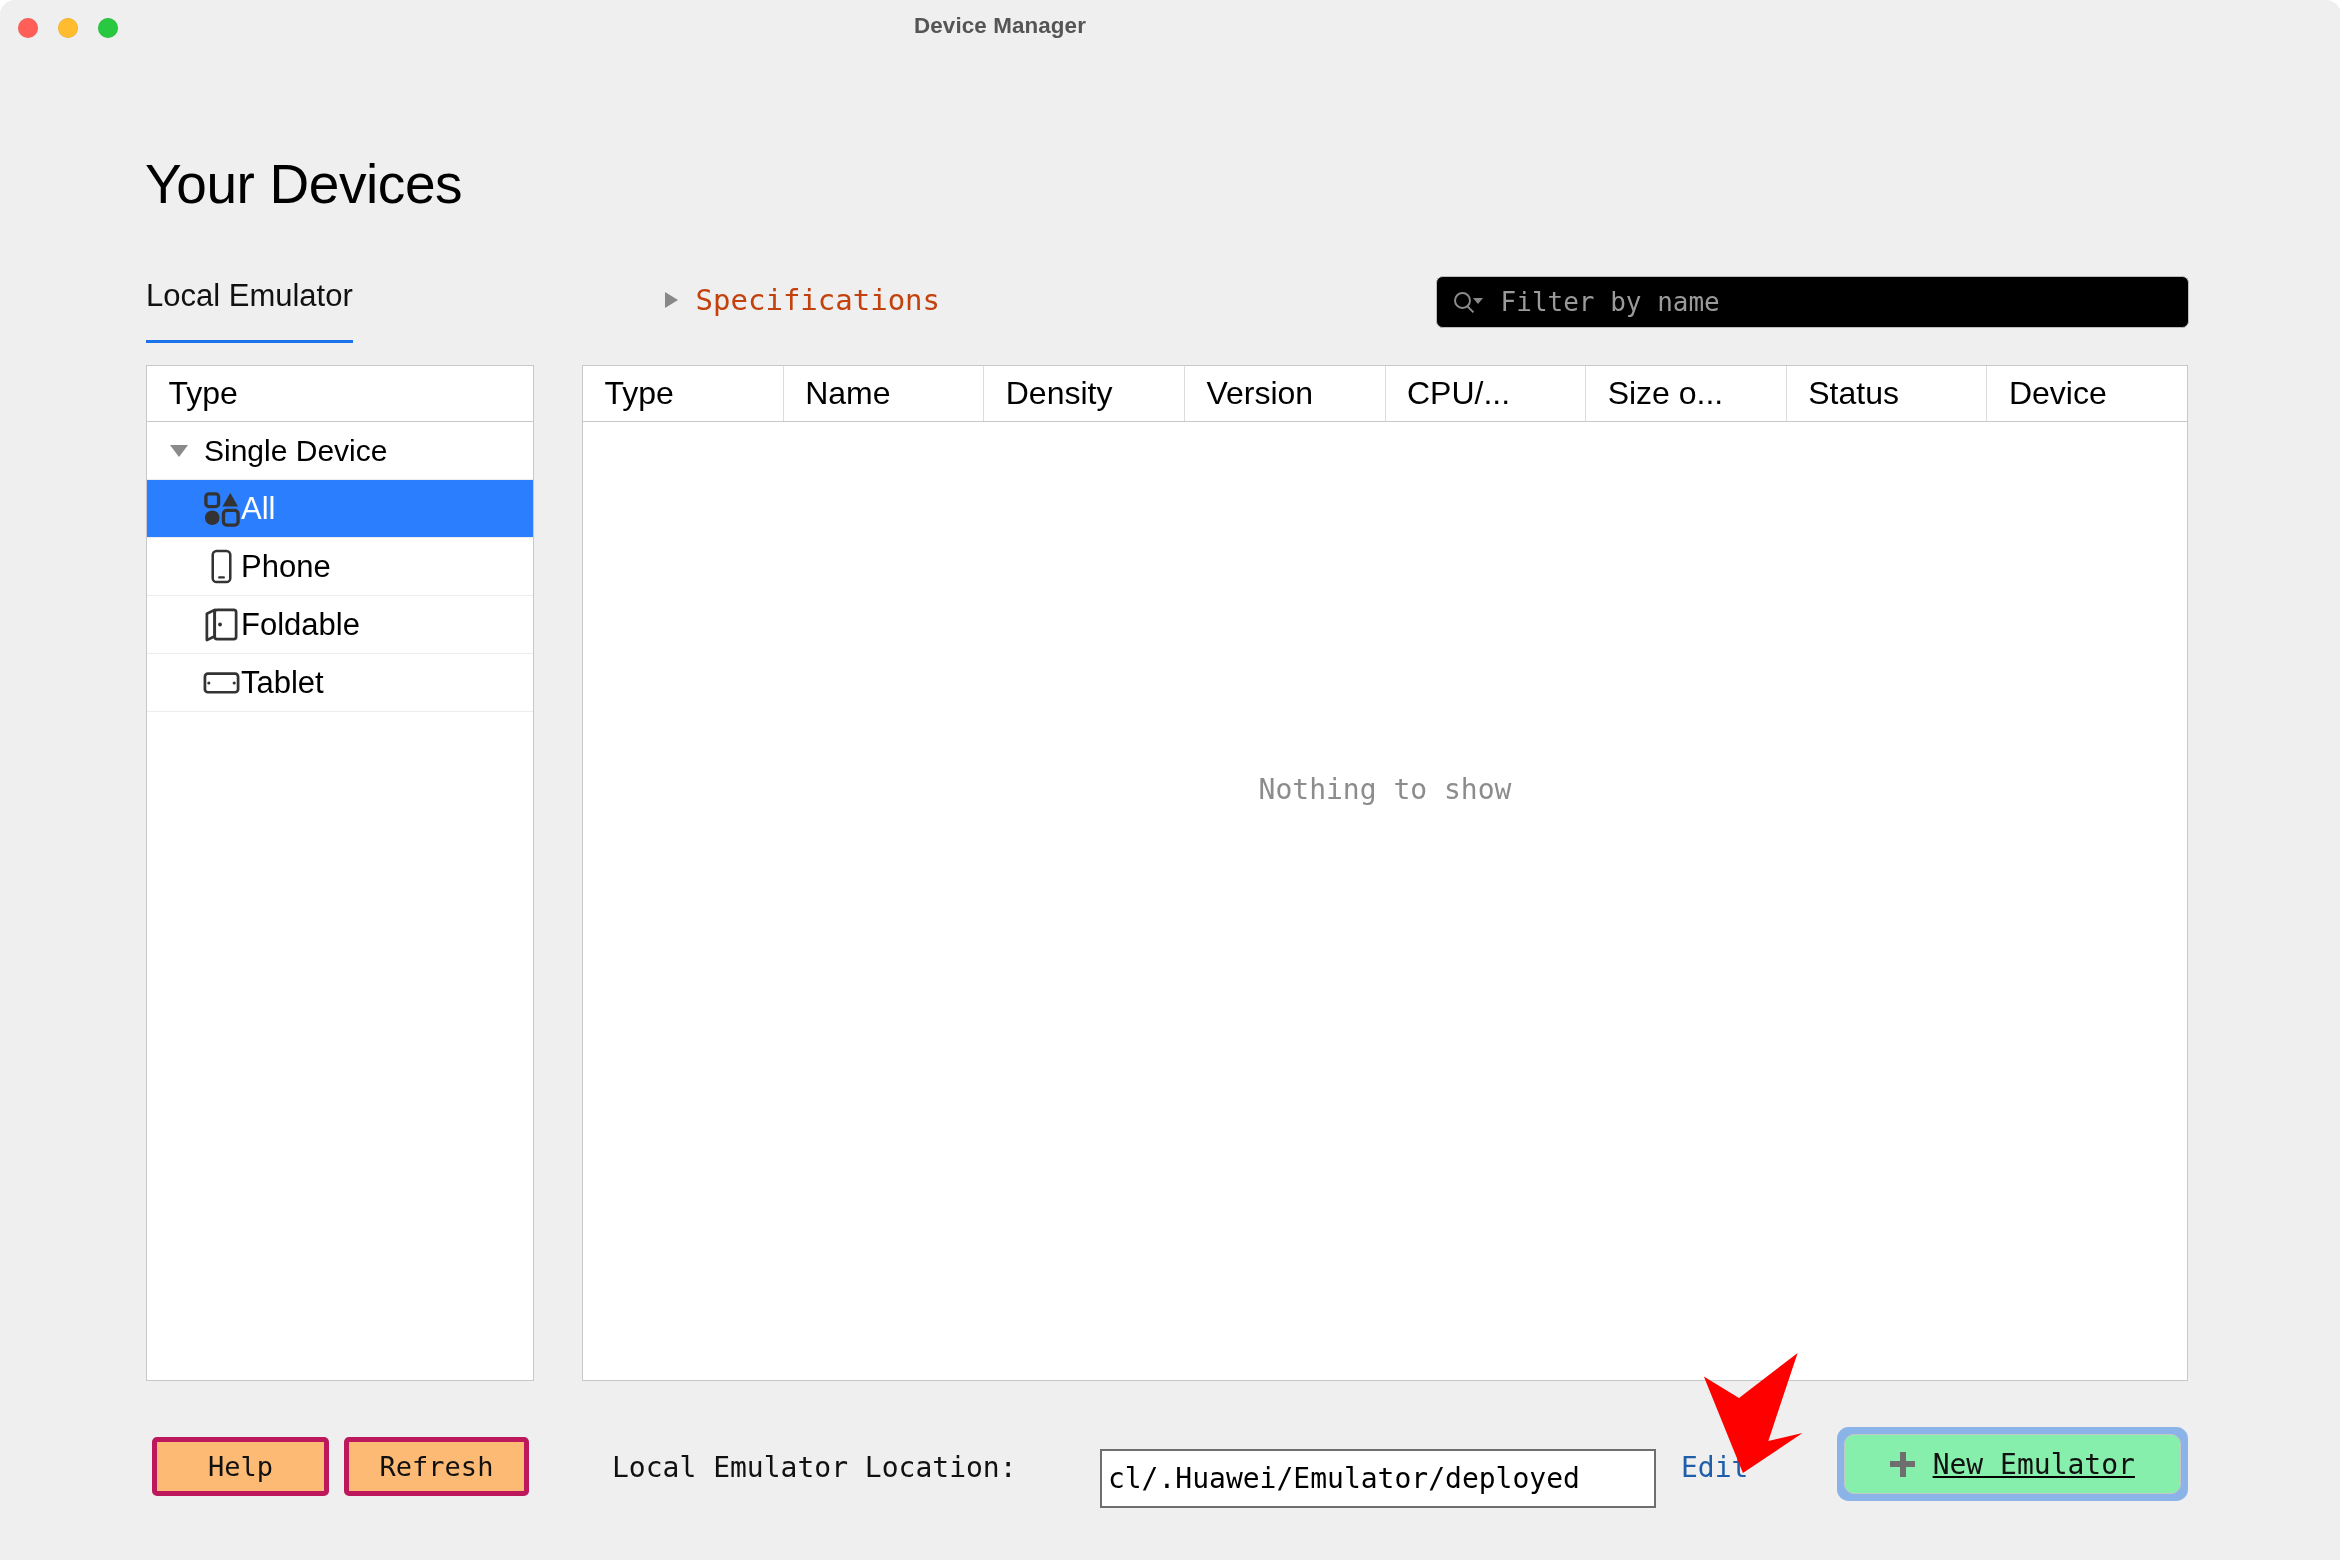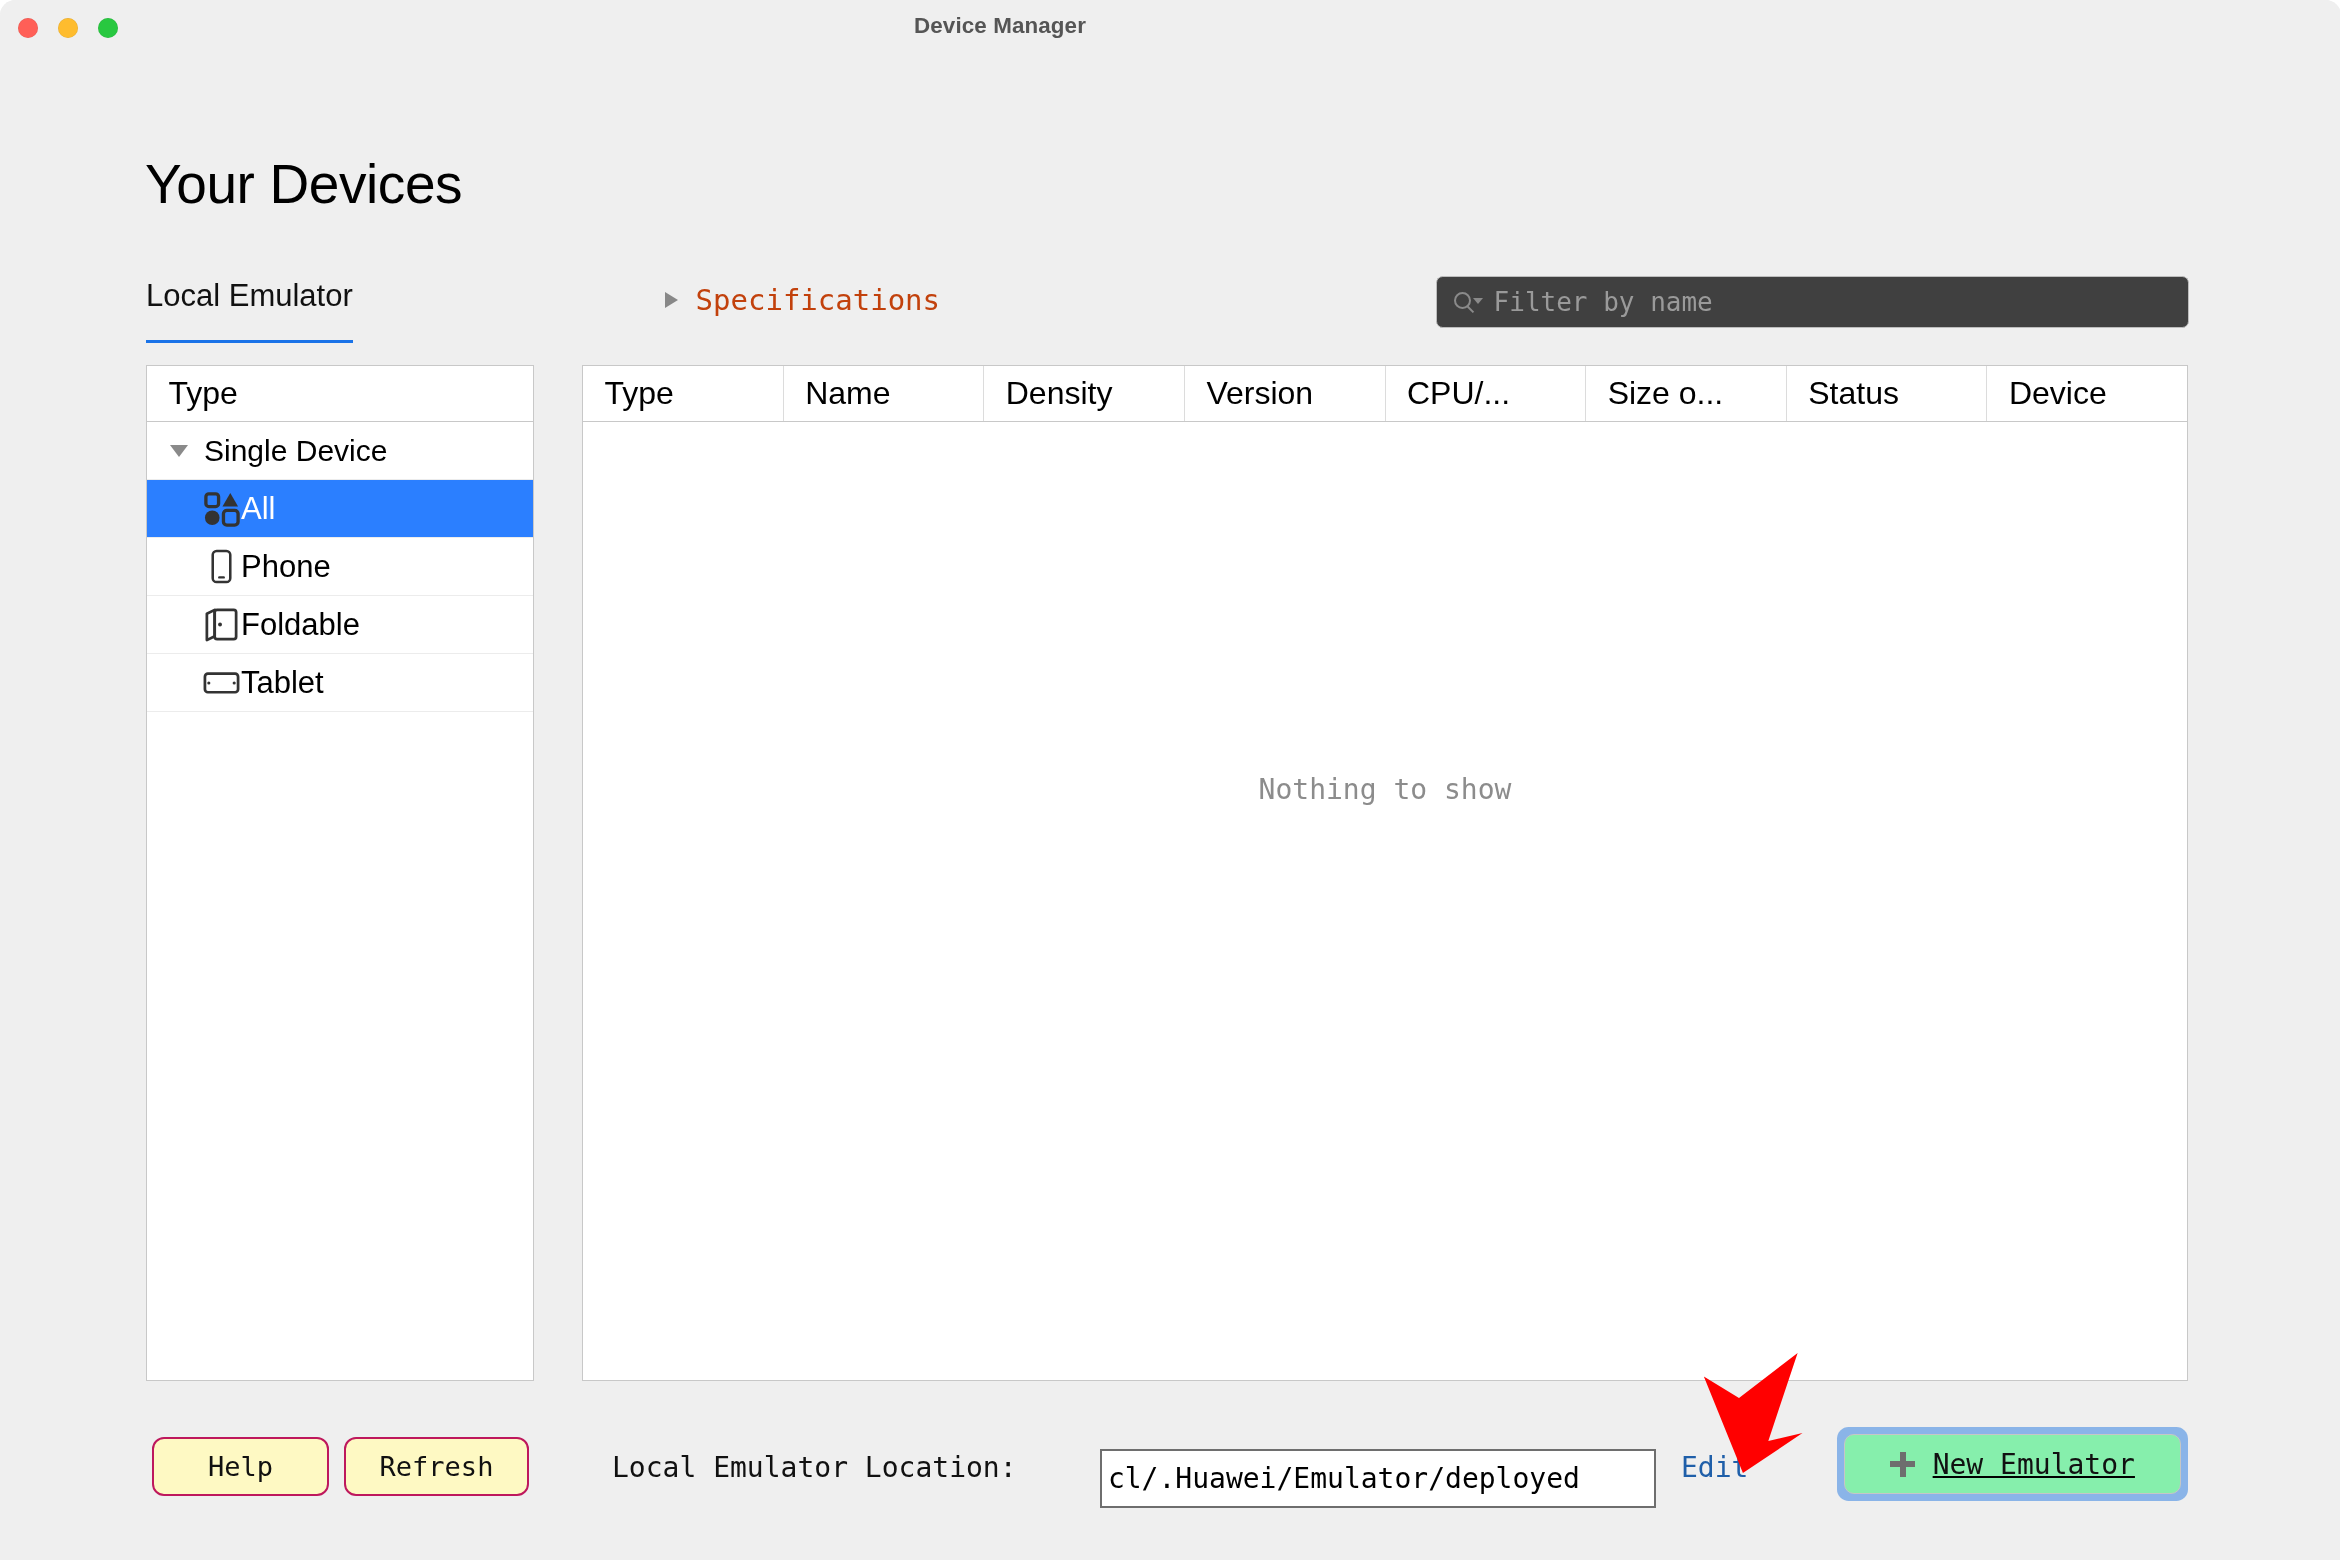--- a/index.html
+++ b/index.html
@@ -58,22 +58,22 @@
     border-bottom: 8.8px solid transparent;
   }
   #specs .label {
     font-family: "DejaVu Sans Mono", monospace;
     font-size: 29px; color: #c2410c;
   }
   
   #filter-box {
     position: absolute; left: 1436px; top: 276px;
     width: 753px; height: 52px;
-    background: #404040; border: 1px solid #bdbdbd; border-radius: 6.8px;
-    display: flex; align-items: center; padding-left: 15.6px; gap: 12px;
+    background: #000000; border: 1px solid #bdbdbd; border-radius: 6.8px;
+    display: flex; align-items: center; padding-left: 15.6px; gap: 19px;
   }
   .mag { position: relative; width: 29px; height: 25px; flex: none; }
   .mag .ring {
     position: absolute; left: 1px; top: 2px;
     width: 17.6px; height: 17.6px; border: 2.3px solid #8a8a8a; border-radius: 50%;
   }
   .mag .handle {
     position: absolute; left: 14.6px; top: 15.6px;
     width: 8.8px; height: 2.3px; background: #8a8a8a;
     transform: rotate(45deg); transform-origin: left center;
@@ -140,21 +140,21 @@
   #table-body {
     height: 959px; display: flex; align-items: flex-start; justify-content: center;
   }
   #empty-msg {
     margin-top: 351px;
     font-family: "DejaVu Sans Mono", monospace;
     font-size: 28px; color: #8c8c8c;
   }
   
   .btn {
-    background: #fef9c3; border: 2px solid #be185d; border-radius: 12px;
+    background: #fdba74; border: 5px solid #be185d; border-radius: 5px;
     font-family: "DejaVu Sans Mono", monospace;
     font-size: 27px; color: #111;
     display: flex; align-items: center; justify-content: center;
     cursor: default;
   }
   #help-btn    { position: absolute; left: 152px; top: 1437px; width: 177px; height: 59px; }
   #refresh-btn { position: absolute; left: 344px; top: 1437px; width: 185px; height: 59px; }
   #loc-label {
     position: absolute; left: 612px; top: 1451px;
     font-family: "DejaVu Sans Mono", monospace;

